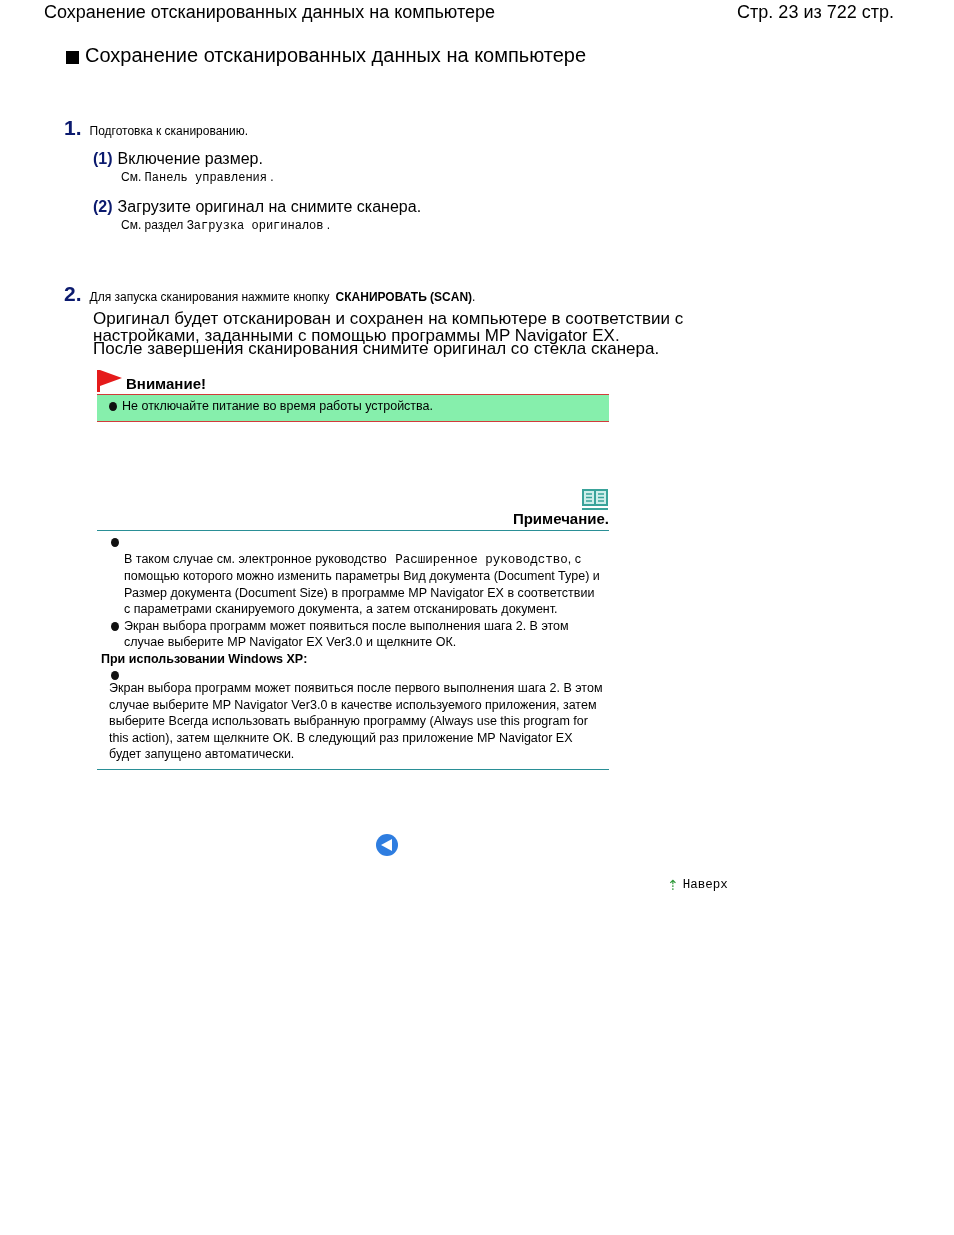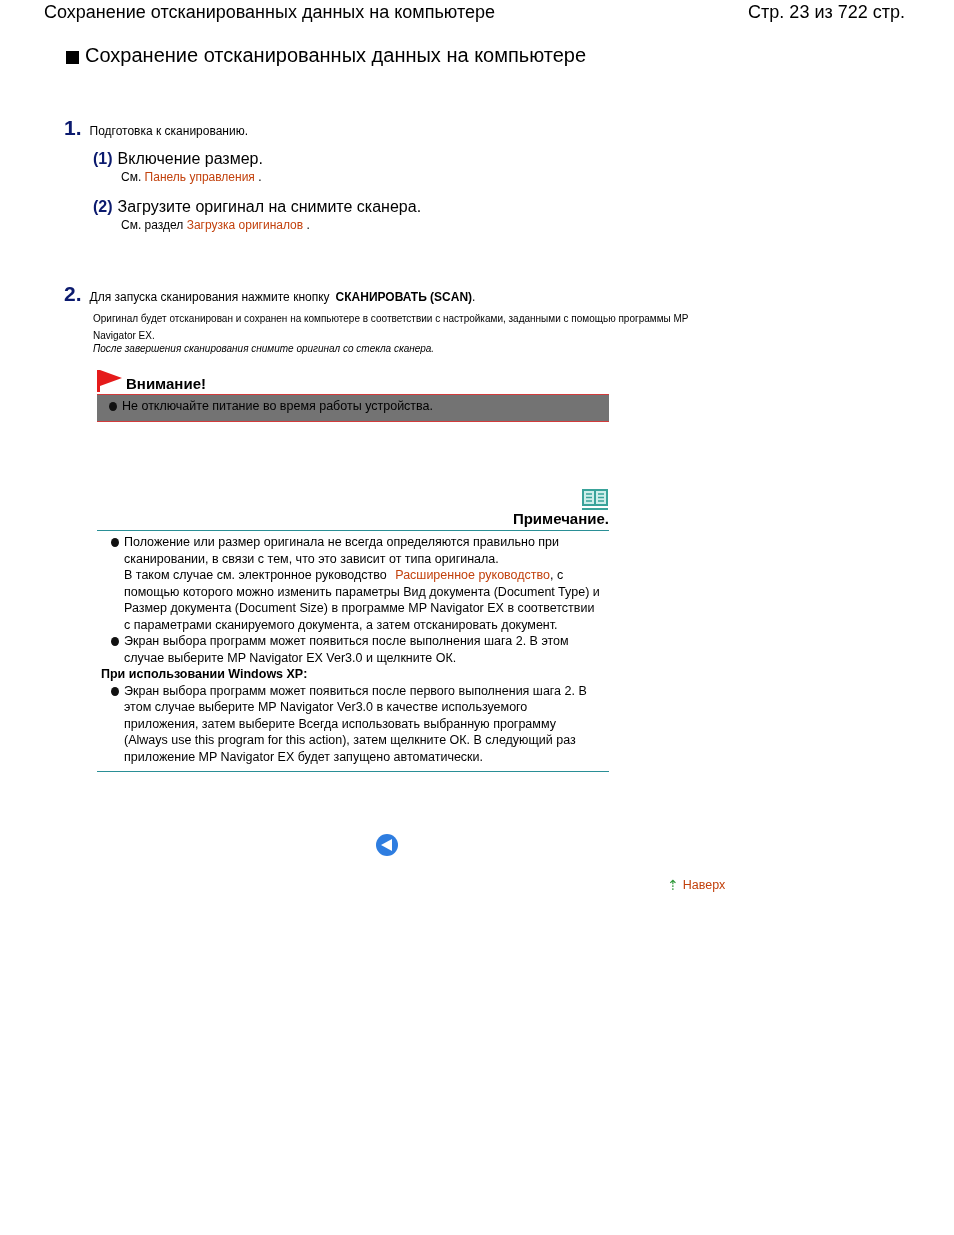--- a/index.html
+++ b/index.html
@@ -1,33 +1,33 @@
 <!DOCTYPE html>
 <html><head>
 <meta charset="utf-8">
 <style>
   html, body { margin: 0; padding: 0; background: #fff; }
   body { width: 954px; height: 1235px; position: relative; font-family: "Liberation Sans", sans-serif; color: #000; overflow: hidden; }
   .hdr-left { position: absolute; left: 44px; top: 2px; font-size: 18px; }
-  .hdr-right { position: absolute; right: 49px; top: 2px; font-size: 18px; }
+  .hdr-right { position: absolute; right: 60px; top: 2px; font-size: 18px; }
   .page-title { position: absolute; left: 66px; top: 44px; font-size: 20px; display: flex; align-items: center; }
   .page-title .sq { width: 13px; height: 13px; background: #000; margin-right: 6px; margin-top: 3px; }
   .step { position: absolute; left: 64px; display: flex; align-items: baseline; }
   .step .num { font-weight: bold; font-size: 21px; color: #0b1a6e; margin-right: 8px; }
   .step .txt { font-size: 12px; }
   .sub { position: absolute; left: 93px; }
   .sub .line { display: flex; align-items: baseline; }
   .sub .snum { font-weight: bold; font-size: 16px; color: #0b1a6e; margin-right: 5px; }
   .sub .stxt { font-size: 16px; }
   .sub .see { font-size: 12px; margin-left: 28px; margin-top: 2px; }
-  a, .link { color: #c2410c; text-decoration: none; }
-  .para { position: absolute; left: 93px; font-size: 10px; line-height: 17px; width: 625px; }
+  a, .link { color: #000000; text-decoration: none; font-family: Liberation Mono, monospace; }
+  .para { position: absolute; left: 93px; font-size: 17px; line-height: 17px; width: 625px; }
   .box { position: absolute; left: 97px; width: 512px; }
   .box-title { display: flex; align-items: flex-end; font-weight: bold; font-size: 15px; }
-  .caution .content { background: #737373; border-top: 1px solid #d23b3b; border-bottom: 1px solid #d23b3b; padding: 3px 6px 6px 10px; font-size: 12.5px; line-height: 16.5px; }
+  .caution .content { background: #86efac; border-top: 1px solid #d23b3b; border-bottom: 1px solid #d23b3b; padding: 3px 6px 6px 10px; font-size: 12.5px; line-height: 16.5px; }
   .note .content { border-top: 1px solid #2a8f96; border-bottom: 1px solid #2a8f96; padding: 3px 6px 6px 4px; font-size: 12.5px; line-height: 16.5px; }
   .bul { display: flex; }
   .bul .dot { width: 8px; height: 9px; background: #111; border-radius: 50%; margin: 4px 5px 0 2px; flex: none; }
   .hdr-bold { font-weight: bold; }
   .back-icon { position: absolute; left: 376px; top: 834px; width: 22px; height: 22px; border-radius: 50%; background: #2e7de0; }
   .back-icon::after { content: ""; position: absolute; left: 5px; top: 5px; border-right: 11px solid #fff; border-top: 6px solid transparent; border-bottom: 6px solid transparent; }
   .top-link { position: absolute; left: 667px; top: 877px; font-size: 12.5px; display: flex; align-items: center; }
   .top-link .arrow { color: #2f9a3a; font-size: 14px; margin-right: 4px; }
 </style>
 </head>
@@ -71,21 +71,21 @@
 </div>
 
 <div class="step" style="top:282px;">
   <span class="num">2.</span>
   <span class="txt">Для запуска сканирования нажмите кнопку</span>
   <span class="txt" style="font-weight:bold;margin-left:6px;">СКАНИРОВАТЬ (SCAN)</span>
   <span class="txt">.</span>
 </div>
 
 <div class="para" style="top:310px;">Оригинал будет отсканирован и сохранен на компьютере в соответствии с настройками, заданными с помощью программы MP Navigator EX.</div>
-<div class="para" style="top:340px;font-style:italic;">После завершения сканирования снимите оригинал со стекла сканера.</div>
+<div class="para" style="top:340px;">После завершения сканирования снимите оригинал со стекла сканера.</div>
 
 <div class="box caution" style="top:370px;">
   <div class="box-title" style="margin-bottom:2px;">
     <svg width="26" height="22" viewBox="0 0 26 22">
       <rect x="0" y="0" width="3" height="22" fill="#e51b1b"></rect>
       <polygon points="3,0 25,8 3,16" fill="#e51b1b"></polygon>
     </svg>
     <span style="margin-left:3px;">Внимание!</span>
   </div>
   <div class="content">
@@ -109,31 +109,31 @@
       <line x1="17" y1="9.5" x2="23" y2="9.5" stroke="#3aa39a" stroke-width="1.5"></line>
       <line x1="17" y1="13" x2="23" y2="13" stroke="#3aa39a" stroke-width="1.5"></line>
       <rect x="1" y="20" width="26" height="2" fill="#3aa39a"></rect>
     </svg>
     <span style="margin-left:8px;">Примечание.</span>
   </div>
   <div class="content">
     <div class="bul" style="margin-left:8px;">
       <span class="dot"></span>
       <div>
-        <span>Положение или размер оригинала не всегда определяются правильно при сканировании, в связи с тем, что это зависит от типа оригинала.</span><br>
+        <br>
         <span>В таком случае см. электронное руководство</span>
         <a class="link" style="margin-left:5px;">Расширенное руководство</a><span>, с помощью которого можно изменить параметры Вид документа (Document Type) и Размер документа (Document Size) в программе MP Navigator EX в соответствии с параметрами сканируемого документа, а затем отсканировать документ.</span>
       </div>
     </div>
     <div class="bul" style="margin-left:8px;justify-content:flex-end;">
       <span class="dot"></span>
       <span>Экран выбора программ может появиться после выполнения шага 2. В этом случае выберите MP Navigator EX Ver3.0 и щелкните ОК.</span>
     </div>
     <div class="hdr-bold">При использовании Windows XP:</div>
-    <div class="bul" style="margin-left:8px;">
+    <div class="bul" style="margin-left:8px;flex-direction:column;">
       <span class="dot"></span>
       <span>Экран выбора программ может появиться после первого выполнения шага 2. В этом случае выберите MP Navigator Ver3.0 в качестве используемого приложения, затем выберите Всегда использовать выбранную программу (Always use this program for this action), затем щелкните ОК. В следующий раз приложение MP Navigator EX будет запущено автоматически.</span>
     </div>
   </div>
 </div>
 
 <div class="back-icon"></div>
 
 <div class="top-link">
   <span class="arrow">⇡</span>

